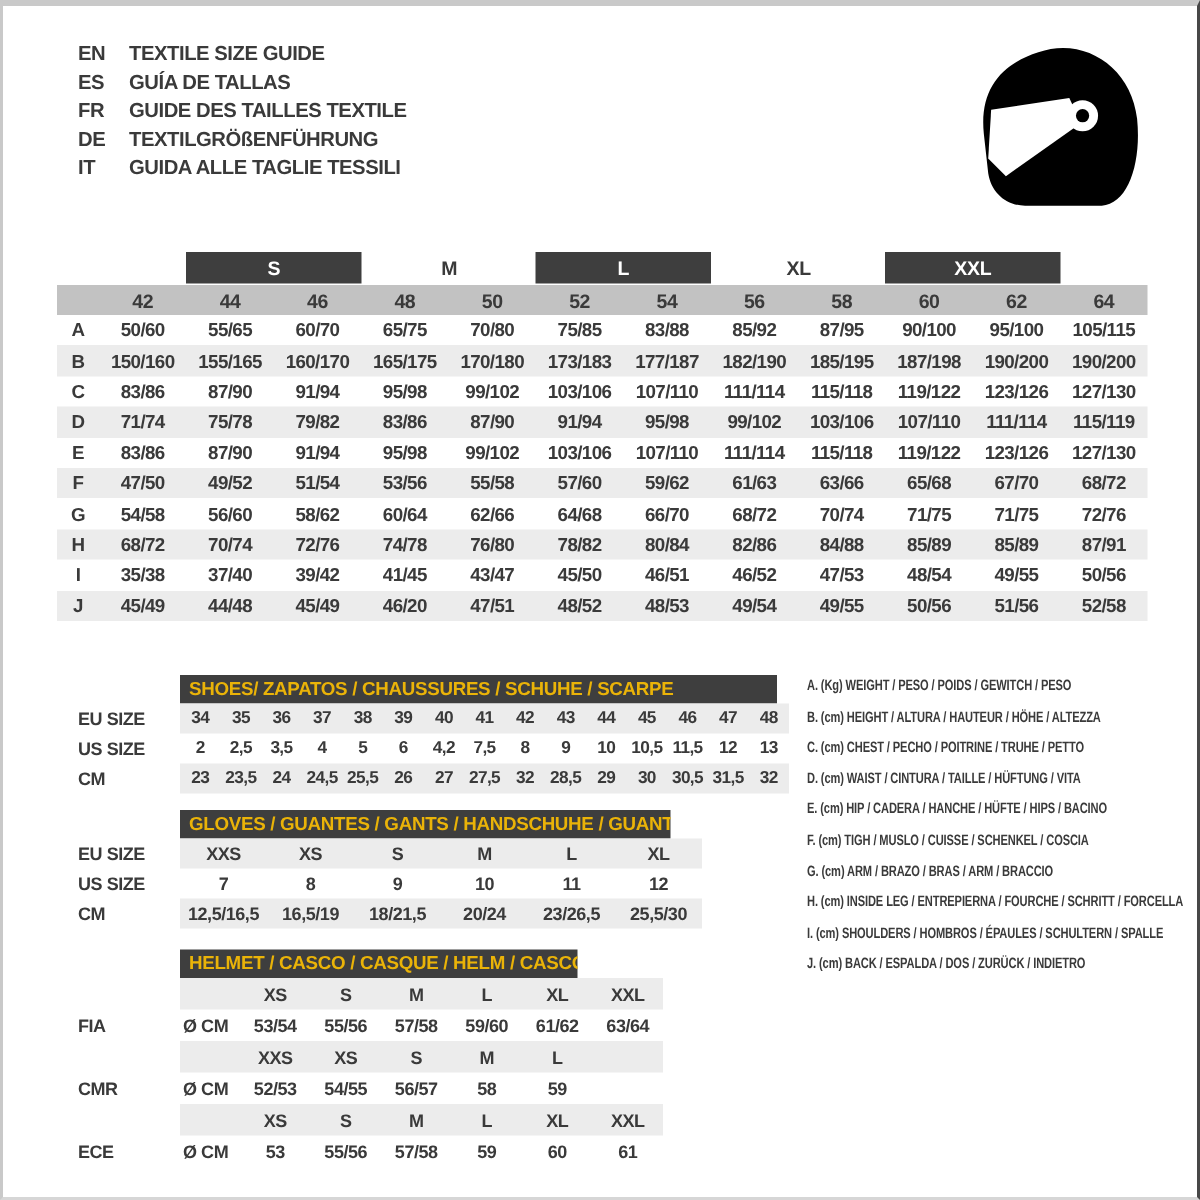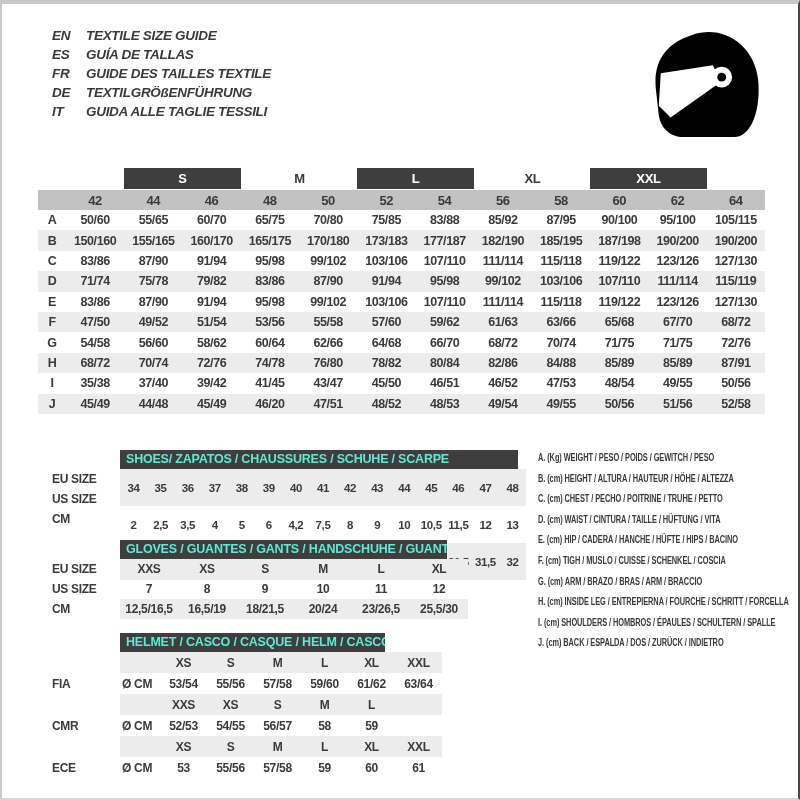--- a/index.html
+++ b/index.html
@@ -6,43 +6,43 @@
   .page{
     position:relative;width:800px;height:800px;background:#fff;overflow:hidden;
     font-family:"Liberation Sans",sans-serif;font-weight:700;color:#3a3a3a;
   }
   .frame{
     position:absolute;inset:0;box-sizing:border-box;pointer-events:none;
     border-top:4px solid #c9c9c9;border-left:2px solid #c9c9c9;
     border-bottom:2px solid #d6d6d6;border-right:2px solid #474747;
   }
   
-  .lang-block{position:absolute;left:52px;top:26px;font-style:italic;}
+  .lang-block{position:absolute;left:52px;top:26px;}
   .lang-row{display:flex;line-height:19px;font-size:13.5px;letter-spacing:-0.3px;}
   .lang-code{width:34px;}
   
   .helmet-icon{position:absolute;left:646px;top:28px;width:118px;height:114px;}
   
   .textile{position:absolute;left:38px;top:168px;width:727px;}
   .group-row{position:relative;height:21px;}
   .group-bar{position:absolute;top:0;height:21px;width:117px;text-align:center;font-size:13px;line-height:21px;letter-spacing:-0.2px;}
   .dark{background:#3e3e3e;color:#ffffff;}
   .g-s{left:86px}.g-m{left:203px}.g-l{left:319px}.g-xl{left:436px}.g-xxl{left:552px}
   .sizes-row{margin-top:1px;display:grid;grid-template-columns:28px repeat(12,1fr);height:20px;background:#c2c2c2;align-items:center;text-align:center;font-size:13px;letter-spacing:-0.3px;}
   .t-rows .t-row{display:grid;grid-template-columns:28px repeat(12,1fr);height:20.4px;align-items:center;text-align:center;font-size:12.5px;letter-spacing:-0.4px;}
   .t-row.stripe{background:#ececec;}
   
-  .dark-bar{position:absolute;background:#3e3e3e;color:#5eead4;font-size:12.5px;line-height:19px;height:19px;padding-left:6px;box-sizing:border-box;letter-spacing:-0.2px;white-space:nowrap;overflow:hidden;}
+  .dark-bar{position:absolute;background:#3e3e3e;color:#eab308;font-size:12.5px;line-height:19px;height:19px;padding-left:6px;box-sizing:border-box;letter-spacing:-0.2px;white-space:nowrap;overflow:hidden;}
   .labels .side-label{height:20px;display:flex;align-items:center;font-size:12px;letter-spacing:-0.3px;}
   .rows{position:absolute;}
   .labels{position:absolute;text-align:center;}
   .bar-shoes{left:120px;top:450px;width:398px;}
   .shoes-labels{left:52px;top:469px;}
   .shoes-rows{left:120px;top:469px;width:406px;}
-  .shoes-row{display:grid;grid-template-columns:repeat(15,1fr);height:37px;align-items:center;text-align:center;font-size:11.5px;letter-spacing:-0.4px;}
+  .shoes-row{display:grid;grid-template-columns:repeat(15,1fr);height:20px;align-items:center;text-align:center;font-size:11.5px;letter-spacing:-0.4px;}
   .bar-gloves{left:120px;top:540px;width:327px;}
   .gloves-labels{left:52px;top:559px;}
   .gloves-rows{left:120px;top:559px;width:348px;}
   .gloves-row{display:grid;grid-template-columns:repeat(6,1fr);height:20px;align-items:center;text-align:center;font-size:12px;letter-spacing:-0.3px;}
   .stripe{background:#ececec;}
   .bar-helmet{left:120px;top:633px;width:265px;}
   .helmet-labels{left:52px;top:652px;}
   .helmet-labels .standard-label{height:42px;box-sizing:border-box;padding-top:21px;display:flex;align-items:center;font-size:12px;letter-spacing:-0.3px;}
   .helmet-rows{left:120px;top:652px;width:322px;}
   .helmet-row{display:grid;grid-template-columns:40px repeat(6,47px);height:21px;align-items:center;text-align:center;font-size:12px;letter-spacing:-0.3px;}

